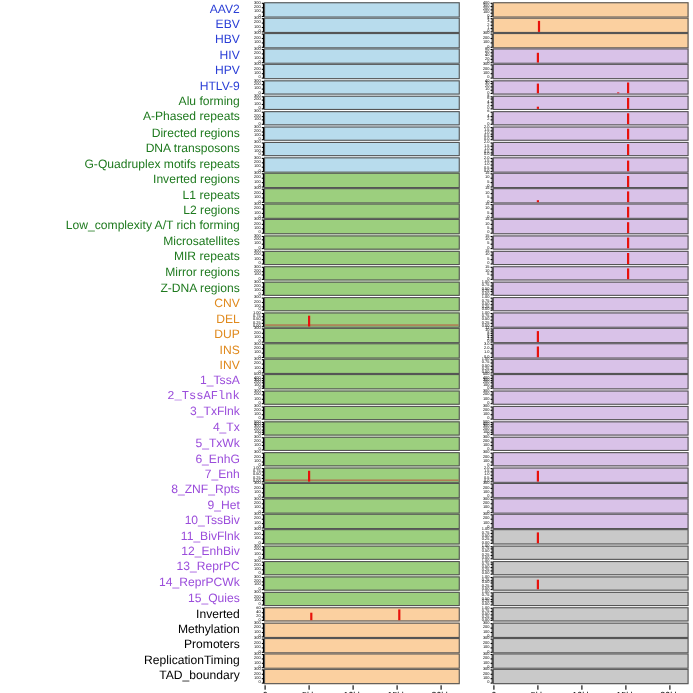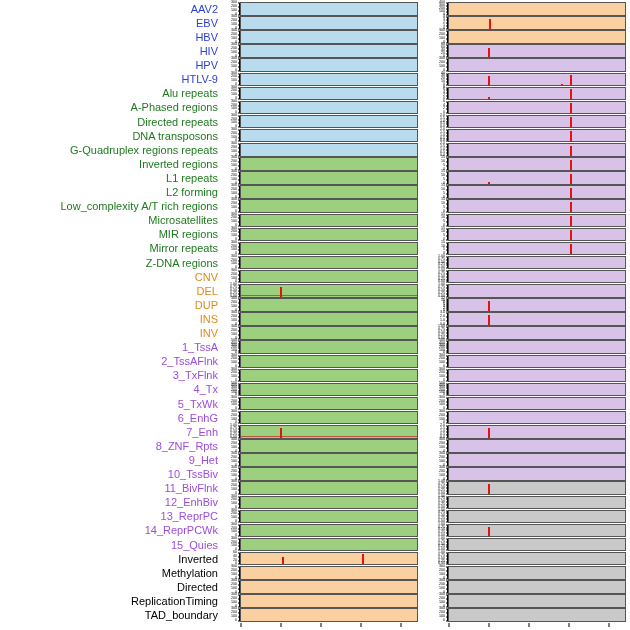--- a/index.html
+++ b/index.html
@@ -140,54 +140,54 @@
       <div class="row" style="position: absolute; left: 0px; top: 44.3px; width: 222px; height: 13.5px;">
         <div class="lbl" style="color: rgb(43, 63, 214);">HIV</div>
       </div>
       <div class="row" style="position: absolute; left: 0px; top: 58.4px; width: 222px; height: 13.5px;">
         <div class="lbl" style="color: rgb(43, 63, 214);">HPV</div>
       </div>
       <div class="row" style="position: absolute; left: 0px; top: 72.5px; width: 222px; height: 13.5px;">
         <div class="lbl" style="color: rgb(43, 63, 214);">HTLV-9</div>
       </div>
       <div class="row" style="position: absolute; left: 0px; top: 86.6px; width: 222px; height: 13.5px;">
-        <div class="lbl" style="color: rgb(31, 122, 31);">Alu repeats</div>
+        <div class="lbl" style="color: rgb(31, 122, 31);">Alu forming</div>
       </div>
       <div class="row" style="position: absolute; left: 0px; top: 100.7px; width: 222px; height: 13.5px;">
-        <div class="lbl" style="color: rgb(31, 122, 31);">A-Phased regions</div>
+        <div class="lbl" style="color: rgb(31, 122, 31);">A-Phased repeats</div>
       </div>
       <div class="row" style="position: absolute; left: 0px; top: 114.8px; width: 222px; height: 13.5px;">
-        <div class="lbl" style="color: rgb(31, 122, 31);">Directed repeats</div>
+        <div class="lbl" style="color: rgb(31, 122, 31);">Directed regions</div>
       </div>
       <div class="row" style="position: absolute; left: 0px; top: 128.9px; width: 222px; height: 13.5px;">
         <div class="lbl" style="color: rgb(31, 122, 31);">DNA transposons</div>
       </div>
       <div class="row" style="position: absolute; left: 0px; top: 143px; width: 222px; height: 13.5px;">
-        <div class="lbl" style="color: rgb(31, 122, 31);">G-Quadruplex regions repeats</div>
+        <div class="lbl" style="color: rgb(31, 122, 31);">G-Quadruplex motifs repeats</div>
       </div>
       <div class="row" style="position: absolute; left: 0px; top: 157.1px; width: 222px; height: 13.5px;">
         <div class="lbl" style="color: rgb(31, 122, 31);">Inverted regions</div>
       </div>
       <div class="row" style="position: absolute; left: 0px; top: 171.2px; width: 222px; height: 13.5px;">
         <div class="lbl" style="color: rgb(31, 122, 31); text-align: center;">L1 repeats</div>
       </div>
       <div class="row" style="position: absolute; left: 0px; top: 185.3px; width: 222px; height: 13.5px;">
-        <div class="lbl" style="color: rgb(31, 122, 31);">L2 forming</div>
+        <div class="lbl" style="color: rgb(31, 122, 31);">L2 regions</div>
       </div>
       <div class="row" style="position: absolute; left: 0px; top: 199.4px; width: 222px; height: 13.5px;">
-        <div class="lbl" style="color: rgb(31, 122, 31);">Low_complexity A/T rich regions</div>
+        <div class="lbl" style="color: rgb(31, 122, 31);">Low_complexity A/T rich forming</div>
       </div>
       <div class="row" style="position: absolute; left: 0px; top: 213.5px; width: 222px; height: 13.5px;">
         <div class="lbl" style="color: rgb(31, 122, 31);">Microsatellites</div>
       </div>
       <div class="row" style="position: absolute; left: 0px; top: 227.6px; width: 222px; height: 13.5px;">
-        <div class="lbl" style="color: rgb(31, 122, 31);">MIR regions</div>
+        <div class="lbl" style="color: rgb(31, 122, 31);">MIR repeats</div>
       </div>
       <div class="row" style="position: absolute; left: 0px; top: 241.7px; width: 222px; height: 13.5px;">
-        <div class="lbl" style="color: rgb(31, 122, 31);">Mirror repeats</div>
+        <div class="lbl" style="color: rgb(31, 122, 31);">Mirror regions</div>
       </div>
       <div class="row" style="position: absolute; left: 0px; top: 255.8px; width: 222px; height: 13.5px;">
         <div class="lbl" style="color: rgb(31, 122, 31);">Z-DNA regions</div>
       </div>
       <div class="row" style="position: absolute; left: 0px; top: 269.9px; width: 222px; height: 13.5px;">
         <div class="lbl" style="color: rgb(224, 138, 30);">CNV</div>
       </div>
       <div class="row" style="position: absolute; left: 0px; top: 284px; width: 222px; height: 13.5px;">
         <div class="lbl" style="color: rgb(224, 138, 30);">DEL</div>
       </div>
@@ -197,21 +197,21 @@
       <div class="row" style="position: absolute; left: 0px; top: 312.2px; width: 222px; height: 13.5px;">
         <div class="lbl" style="color: rgb(224, 138, 30);">INS</div>
       </div>
       <div class="row" style="position: absolute; left: 0px; top: 326.3px; width: 222px; height: 13.5px;">
         <div class="lbl" style="color: rgb(224, 138, 30);">INV</div>
       </div>
       <div class="row" style="position: absolute; left: 0px; top: 340.4px; width: 222px; height: 13.5px;">
         <div class="lbl" style="color: rgb(155, 77, 219);">1_TssA</div>
       </div>
       <div class="row" style="position: absolute; left: 0px; top: 354.5px; width: 222px; height: 13.5px;">
-        <div class="lbl" style="color: rgb(155, 77, 219);">2_TssAFlnk</div>
+        <div class="lbl" style="color: rgb(155, 77, 219); font-family: Liberation Mono, monospace;">2_TssAFlnk</div>
       </div>
       <div class="row" style="position: absolute; left: 0px; top: 368.6px; width: 222px; height: 13.5px;">
         <div class="lbl" style="color: rgb(155, 77, 219);">3_TxFlnk</div>
       </div>
       <div class="row" style="position: absolute; left: 0px; top: 382.7px; width: 222px; height: 13.5px;">
         <div class="lbl" style="color: rgb(155, 77, 219);">4_Tx</div>
       </div>
       <div class="row" style="position: absolute; left: 0px; top: 396.8px; width: 222px; height: 13.5px;">
         <div class="lbl" style="color: rgb(155, 77, 219);">5_TxWk</div>
       </div>
@@ -245,21 +245,21 @@
       <div class="row" style="position: absolute; left: 0px; top: 537.8px; width: 222px; height: 13.5px;">
         <div class="lbl" style="color: rgb(155, 77, 219);">15_Quies</div>
       </div>
       <div class="row" style="position: absolute; left: 0px; top: 551.9px; width: 222px; height: 13.5px;">
         <div class="lbl" style="color: rgb(0, 0, 0);">Inverted</div>
       </div>
       <div class="row" style="position: absolute; left: 0px; top: 566px; width: 222px; height: 13.5px;">
         <div class="lbl" style="color: rgb(0, 0, 0);">Methylation</div>
       </div>
       <div class="row" style="position: absolute; left: 0px; top: 580.1px; width: 222px; height: 13.5px;">
-        <div class="lbl" style="color: rgb(0, 0, 0);">Directed</div>
+        <div class="lbl" style="color: rgb(0, 0, 0);">Promoters</div>
       </div>
       <div class="row" style="position: absolute; left: 0px; top: 594.2px; width: 222px; height: 13.5px;">
         <div class="lbl" style="color: rgb(0, 0, 0);">ReplicationTiming</div>
       </div>
       <div class="row" style="position: absolute; left: 0px; top: 608.3px; width: 222px; height: 13.5px;">
         <div class="lbl" style="color: rgb(0, 0, 0);">TAD_boundary</div>
       </div>
     </div>
   <div class="panelA" id="panelA">
       <div class="row" style="position: absolute; left: 0px; top: 2px; width: 178px; height: 13.5px;">

